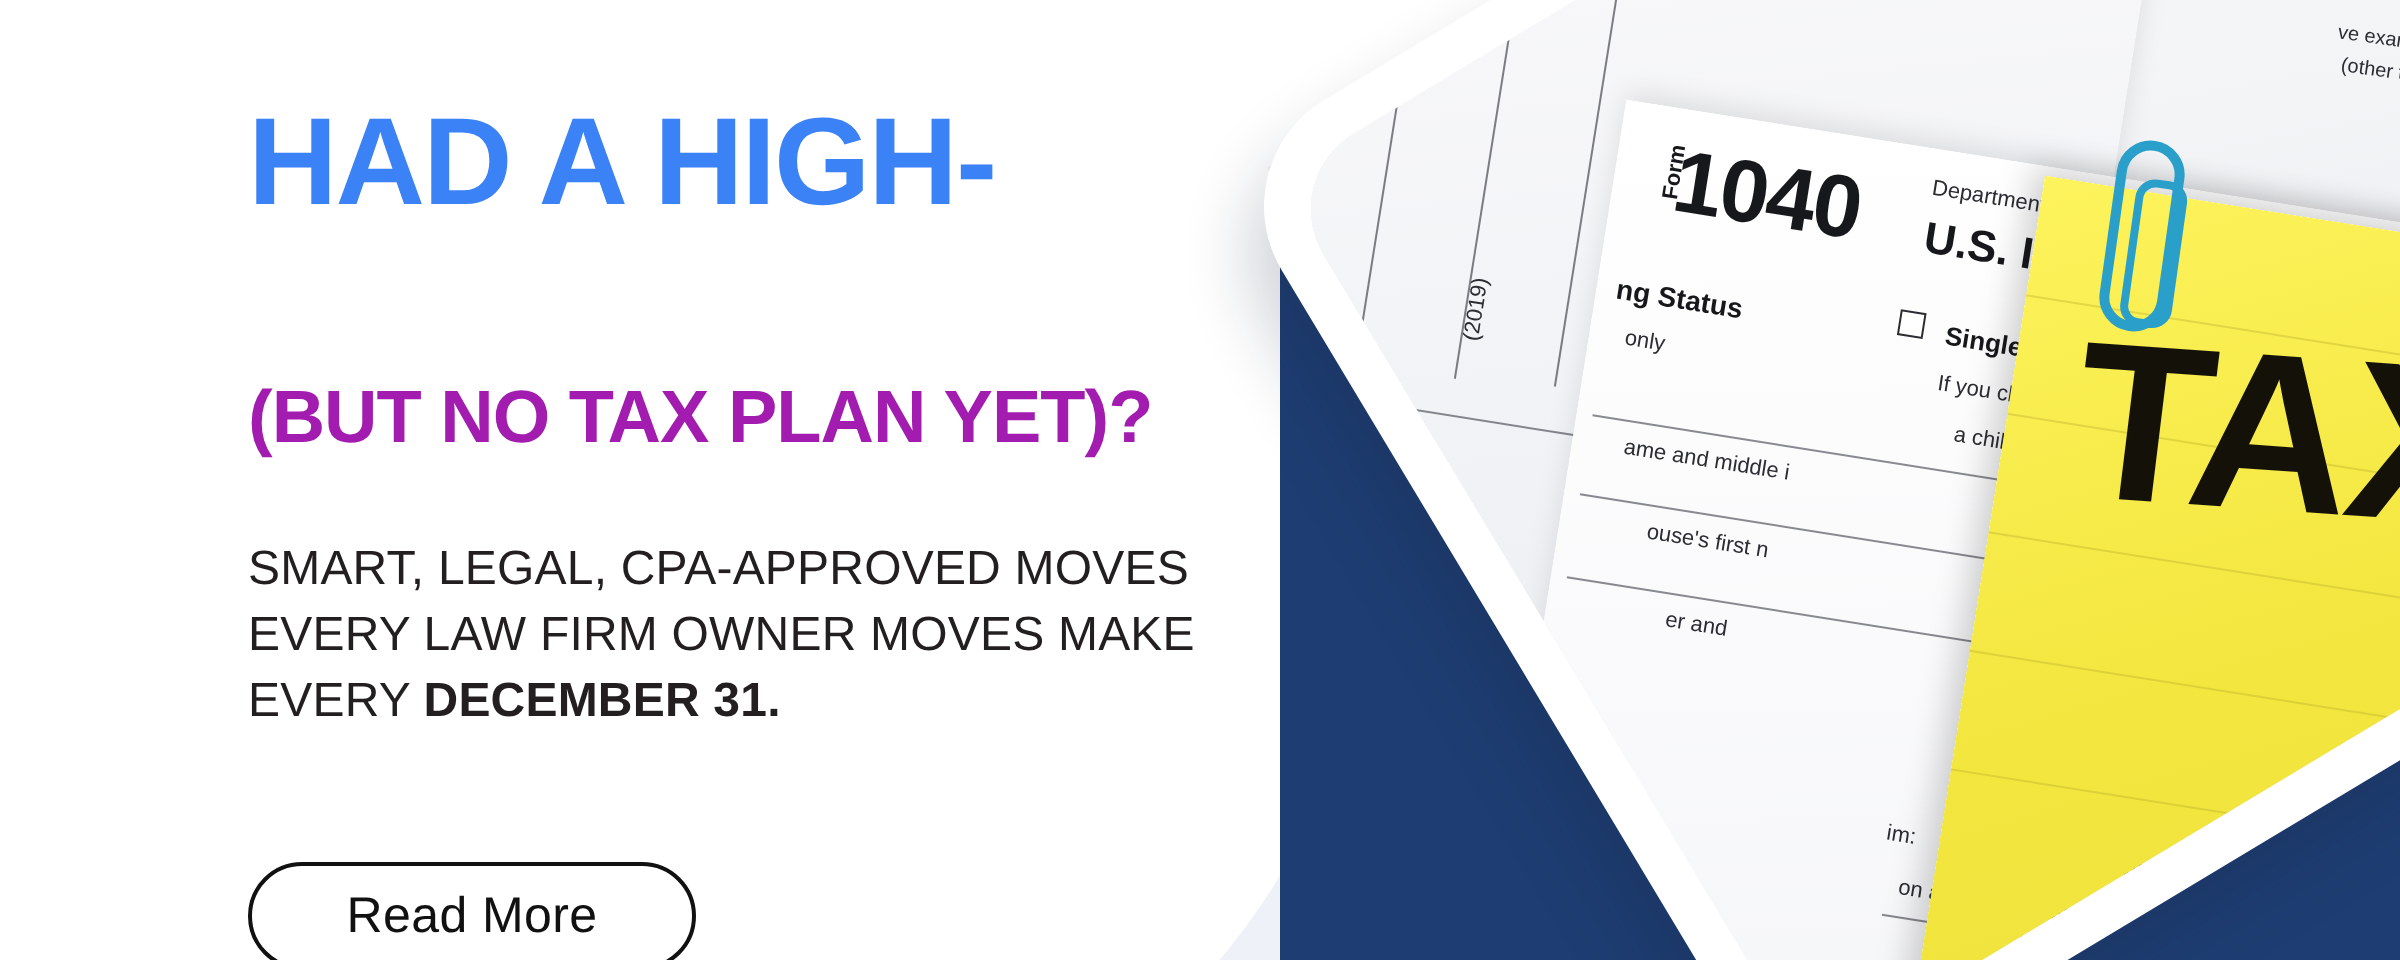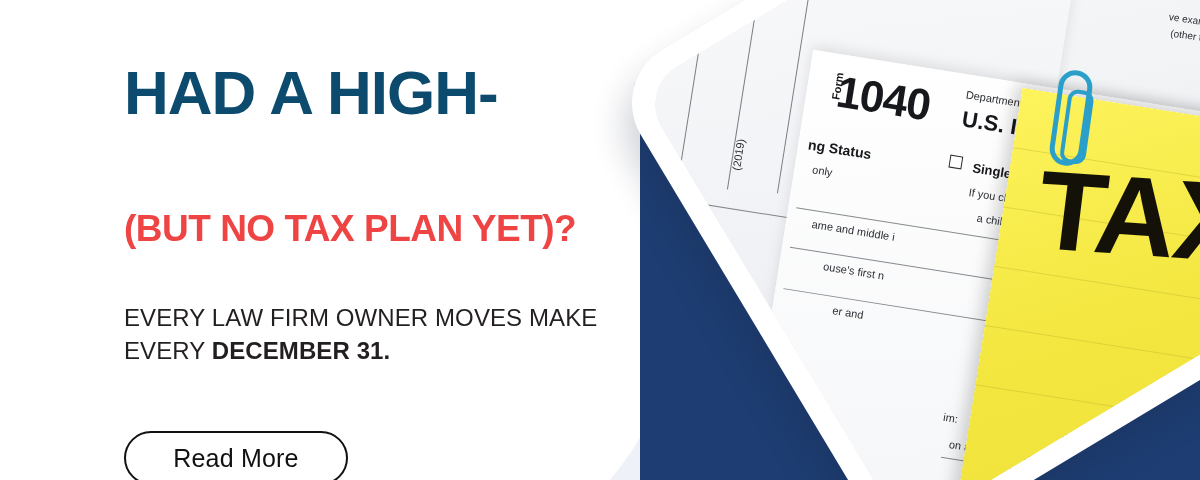--- a/index.html
+++ b/index.html
@@ -184,40 +184,39 @@
   }
 
   
   .content {
     position:absolute;
     left:0; top:0; width:700px; height:480px;
     z-index:10;
   }
   .headline {
     position:absolute;
-    left:124px; top:63px;
+    left:124px; top:52px;
     width:560px;
-    color:#0c4a6e;
+    color:#3b82f6;
     font-family:"Liberation Sans", sans-serif;
     font-weight:bold;
     font-size:62px;
     line-height:.97;
     letter-spacing:-1px;
   }
   .headline-sub {
     position:absolute;
     left:124px; top:190px;
     width:600px;
-    color:#ef4444;
+    color:#a21caf;
     font-family:"Liberation Sans", sans-serif;
     font-weight:bold;
     font-size:37px;
     line-height:1;
     letter-spacing:-.5px;
-    margin-top:20px;
   }
   .subcopy {
     position:absolute;
     left:124px; top:268px;
     width:620px;
     color:#231f20;
     font-family:"Liberation Sans", sans-serif;
     font-weight:normal;
     font-size:24px;
     line-height:1.38;
@@ -324,21 +323,21 @@
 
   <div class="content">
 
     <h1 class="headline">
       <span>HAD A HIGH-</span><br>
     </h1>
 
     <h2 class="headline-sub">(BUT NO TAX PLAN YET)?</h2>
 
     <p class="subcopy">
-      <br>
+      <span>SMART, LEGAL, CPA-APPROVED MOVES</span><br>
       <span>EVERY LAW FIRM OWNER MOVES MAKE</span><br>
       <span>EVERY </span><span class="em">DECEMBER 31.</span>
     </p>
 
     <button class="cta">Read More</button>
 
   </div>
 
 </div>
 

